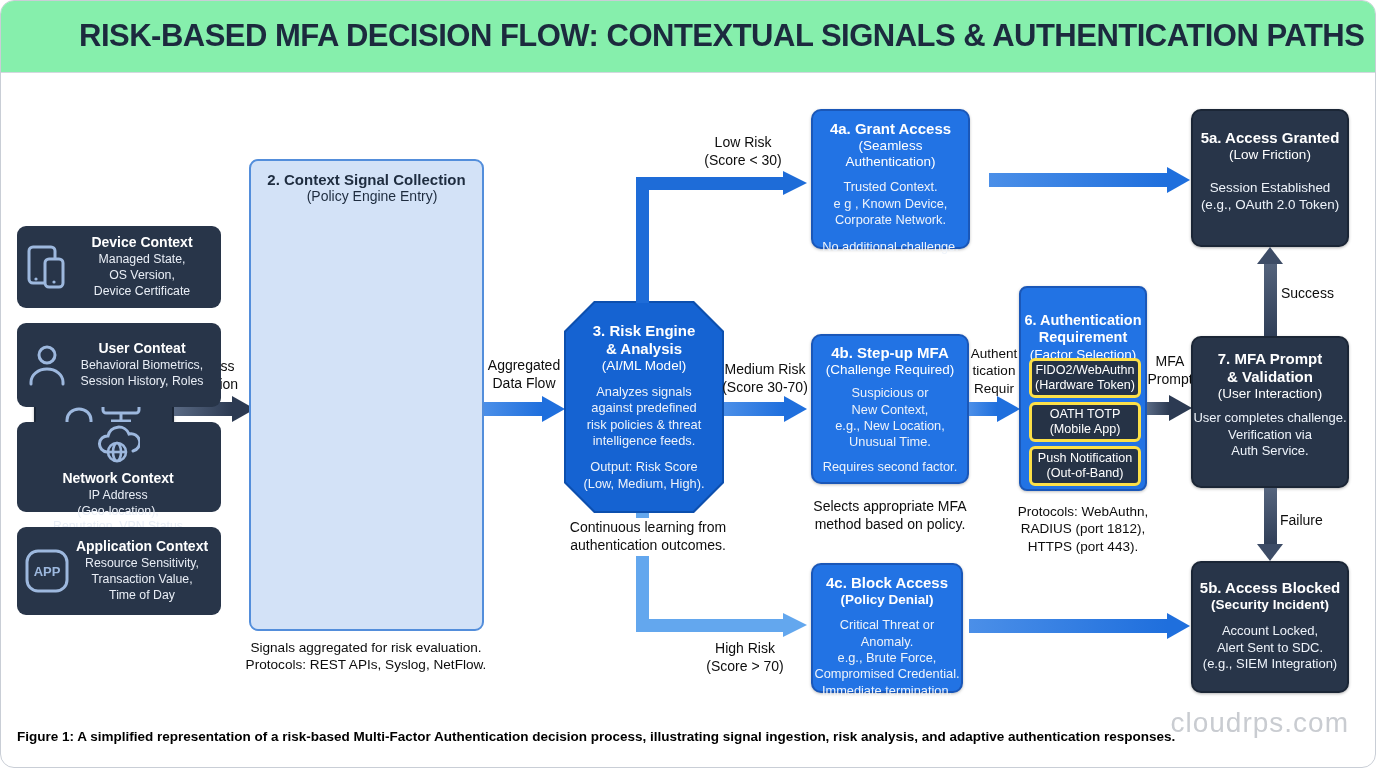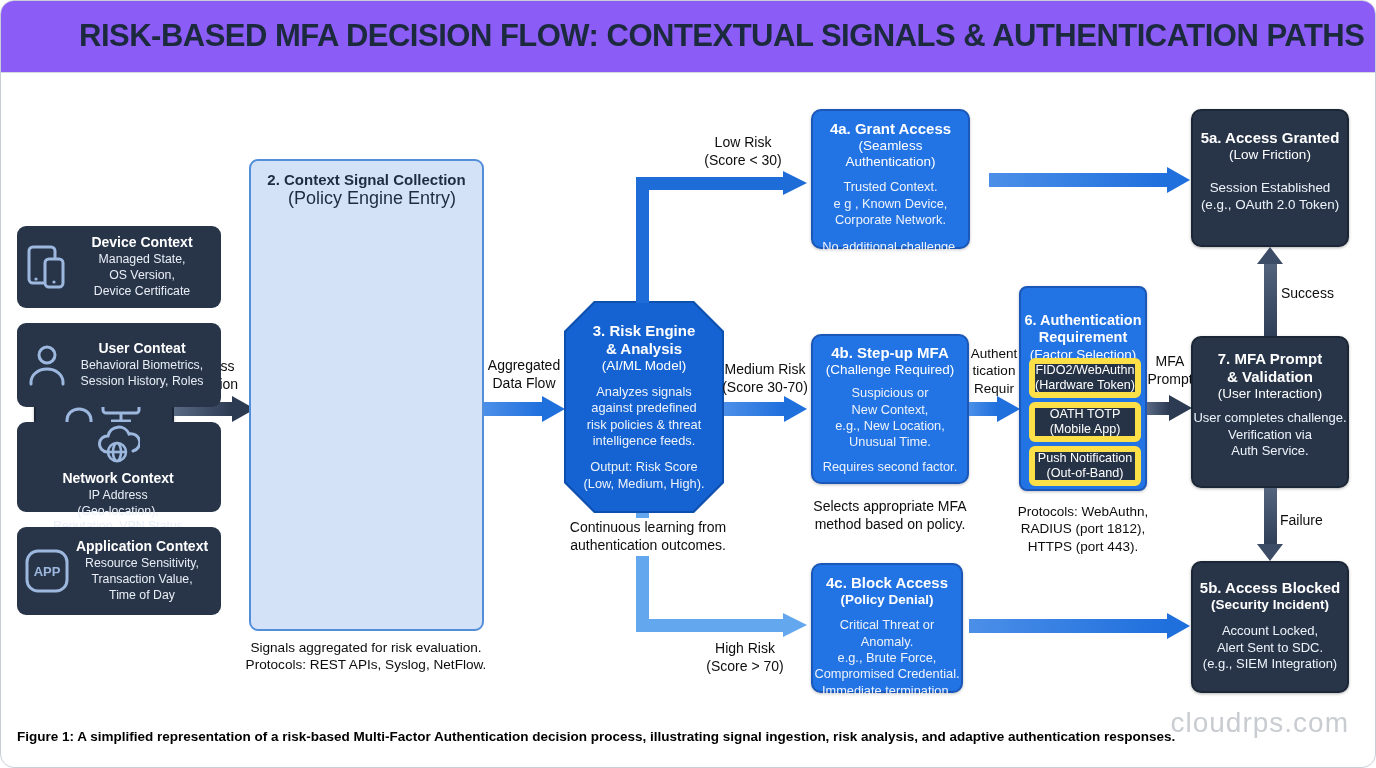--- a/index.html
+++ b/index.html
@@ -1,17 +1,17 @@
 <!DOCTYPE html>
 <html><head>
 <meta charset="utf-8">
 <style>
   html,body{margin:0;padding:0;background:#ffffff;font-family:"Liberation Sans",sans-serif;}
   .card{position:relative;width:1376px;height:768px;background:#ffffff;border:1px solid #c9ced6;border-radius:14px;overflow:hidden;box-sizing:border-box;}
-  .hdr{position:absolute;left:0;top:0;right:0;height:71px;background:#8b5cf6;border-bottom:1px solid #d3d8df;}
+  .hdr{position:absolute;left:0;top:0;right:0;height:71px;background:#86efac;border-bottom:1px solid #d3d8df;}
   .hdr h1{margin:0;padding:17px 0 0 78px;font-size:31px;font-weight:700;letter-spacing:-0.5px;color:#1c2a3e;}
   .node{position:absolute;border-radius:10px;color:#fff;text-align:center;box-sizing:border-box;}
   .dark{background:#283549;border:2px solid #1b2636;box-shadow:0 1px 3px rgba(0,0,0,.3);}
   .blue{background:#2273e4;border:2px solid #1a57b8;box-shadow:0 1px 3px rgba(0,0,0,.25);}
   .nt{font-size:15px;font-weight:700;line-height:1.2;white-space:pre-line;}
   .ns{font-size:13.5px;line-height:1.2;white-space:pre-line;}
   .nb{font-size:12.8px;line-height:1.28;white-space:pre-line;color:#eef3fa;}
   .lbl{position:absolute;color:#0d0d0d;font-size:14px;font-weight:500;line-height:1.28;text-align:center;white-space:pre-line;}
   .shaft{position:absolute;}
   .sd{background:linear-gradient(90deg,#5a6a84,#2c3a52);}
@@ -21,30 +21,30 @@
   .svd{background:linear-gradient(180deg,#55647d,#303f58);}
   .head{position:absolute;width:0;height:0;}
   .hr-d{border-top:13px solid transparent;border-bottom:13px solid transparent;border-left:23px solid #2c3a52;}
   .hr-b{border-top:13px solid transparent;border-bottom:13px solid transparent;border-left:23px solid #1f6fdd;}
   .hr-db{border-top:12px solid transparent;border-bottom:12px solid transparent;border-left:24px solid #1e6cd8;}
   .hr-lb{border-top:12px solid transparent;border-bottom:12px solid transparent;border-left:24px solid #63a7ee;}
   .hu-d{border-left:13px solid transparent;border-right:13px solid transparent;border-bottom:17px solid #3d4c66;}
   .hd-d{border-left:13px solid transparent;border-right:13px solid transparent;border-top:17px solid #3d4c66;}
   .container2{position:absolute;left:248px;top:158px;width:235px;height:472px;background:#d3e2f7;border:2px solid #538edb;border-radius:9px;box-sizing:border-box;text-align:center;color:#1e2c3f;}
   .c2t{font-size:15px;font-weight:700;margin-top:10px;}
-  .c2s{font-size:18px;padding-left:11px;}
+  .c2s{font-size:14px;padding-left:11px;}
   .sigbox{position:absolute;left:16px;width:204px;background:#283549;border-radius:9px;display:flex;align-items:center;padding:0 8px 0 6px;box-sizing:border-box;color:#fff;}
   .sigtxt{flex:1;text-align:center;}
   .sigtxt .t{font-size:14px;font-weight:700;margin-bottom:2px;}
   .sigtxt .b{font-size:12.3px;line-height:1.28;white-space:pre-line;color:#e9eef6;}
   .sigicon{width:48px;flex:0 0 48px;display:flex;justify-content:center;}
   .oct-outer{position:absolute;left:563px;top:300px;width:160px;height:212px;background:#0c4fae;clip-path:polygon(30px 0,calc(100% - 30px) 0,100% 30px,100% calc(100% - 30px),calc(100% - 30px) 100%,30px 100%,0 calc(100% - 30px),0 30px);}
   .oct-inner{position:absolute;left:2px;top:2px;right:2px;bottom:2px;background:#1563d2;clip-path:polygon(29px 0,calc(100% - 29px) 0,100% 29px,100% calc(100% - 29px),calc(100% - 29px) 100%,29px 100%,0 calc(100% - 29px),0 29px);color:#fff;text-align:center;display:flex;flex-direction:column;justify-content:center;gap:10px;padding:6px;box-sizing:border-box;}
   .whitebg{background:#ffffff;padding:1px 4px;}
-  .chip{position:absolute;left:8px;width:112px;background:#263346;border:6px solid #fde047;border-radius:6px;color:#fff;font-size:12.6px;line-height:1.22;display:flex;align-items:center;justify-content:center;text-align:center;white-space:pre-line;box-sizing:border-box;}
+  .chip{position:absolute;left:8px;width:112px;background:#263346;border:3px solid #fde047;border-radius:6px;color:#fff;font-size:12.6px;line-height:1.22;display:flex;align-items:center;justify-content:center;text-align:center;white-space:pre-line;box-sizing:border-box;}
   .caption{position:absolute;left:0;right:0;top:728px;text-align:left;font-size:13.5px;font-weight:600;color:#000;z-index:3;padding-left:16px;}
   .watermark{position:absolute;right:26px;top:706px;font-size:28px;color:#c9ccd1;letter-spacing:1px;z-index:2;}
   .flexcol{display:flex;flex-direction:column;align-items:center;}
 </style>
 </head>
 <body>
 
 <div class="card">
 
   <div class="hdr">

